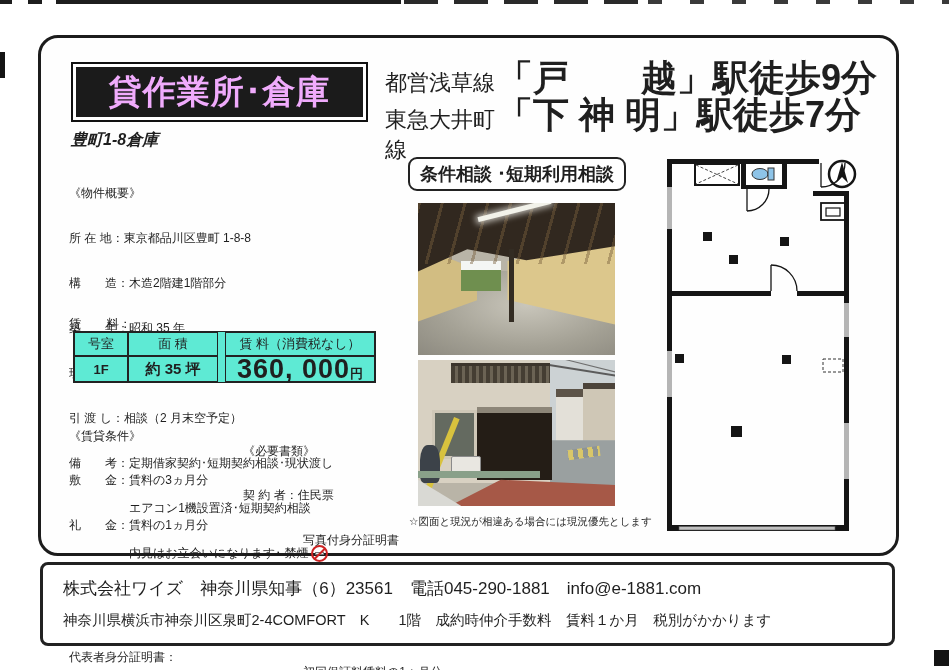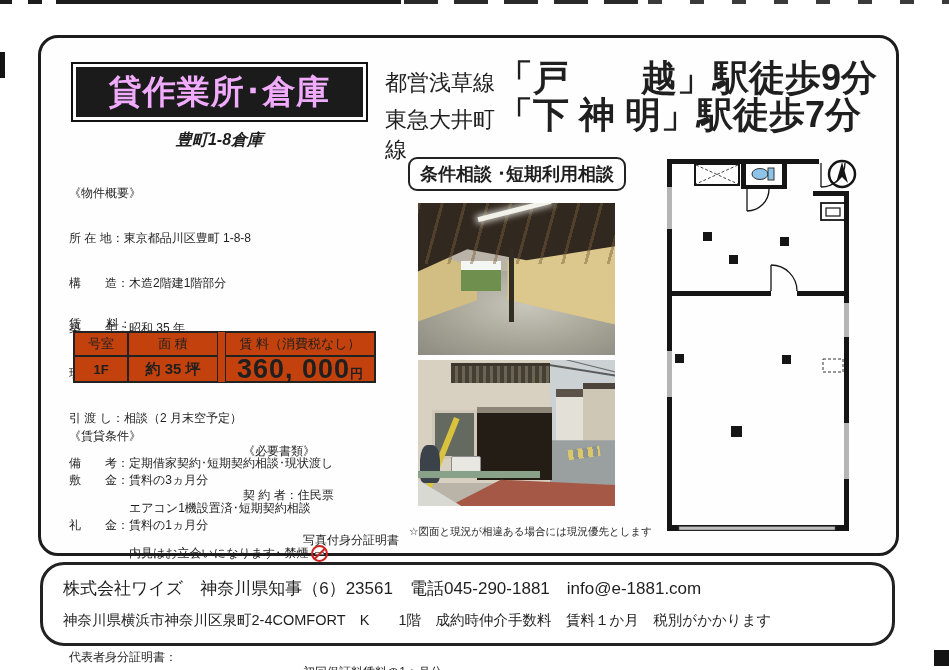--- a/index.html
+++ b/index.html
@@ -12,42 +12,42 @@
   .edge-mark{position:absolute;background:#141414;}
   
   .main-box{position:absolute;left:38px;top:35px;width:855px;height:515px;
             border:3px solid #1c1c1c;border-radius:20px;background:#fefefe;}
   
   .title-box{position:absolute;left:30px;top:24px;width:297px;height:60px;
              border:2px solid #111;background:#fff;padding:3px;box-sizing:border-box;}
   .title-inner{width:100%;height:100%;background:#1b1b1b;color:#f0abfc;display:flex;
                align-items:center;justify-content:center;font-size:33px;font-weight:bold;
                letter-spacing:1px;}
-  .subtitle{position:absolute;left:30px;top:92px;width:297px;text-align:center;
+  .subtitle{position:absolute;left:30px;top:92px;width:297px;text-align:left;
             font-size:16px;font-weight:bold;font-style:italic;}
   
   .stations{position:absolute;left:344px;top:16px;}
   .st-row{display:flex;align-items:baseline;height:37px;}
   .st-line{font-size:22px;width:112px;flex:none;}
   .st-big{font-size:36px;font-weight:bold;white-space:nowrap;letter-spacing:0px;}
   
   .tblock{position:absolute;font-size:12px;line-height:15px;white-space:pre;}
   .tblock .line{height:15px;}
   .tblock .row{display:flex;align-items:center;}
   
   .nosmoke{display:inline-block;width:13px;height:13px;border:2px solid #cc2222;
            border-radius:50%;position:relative;margin-left:2px;flex:none;}
   .nosmoke::before{content:"";position:absolute;left:2px;top:5px;width:9px;height:3px;
                    background:#e8e8e8;border:1px solid #777;box-sizing:border-box;}
   .nosmoke::after{content:"";position:absolute;left:-1px;top:5.5px;width:15px;height:2px;
                   background:#cc2222;transform:rotate(-45deg);}
   
   .rent-label{position:absolute;left:28px;top:278px;font-size:12.5px;}
   .rent-table{position:absolute;left:32px;top:293px;border:1.5px solid #222;
-              border-collapse:collapse;background:#c2410c;}
+              border-collapse:collapse;background:#5eead4;}
   .rent-table div{box-sizing:border-box;}
   .rt-row{display:flex;}
   .rt-cell{border:1px solid #222;display:flex;align-items:center;justify-content:center;}
   .rt-h{height:24px;font-size:13px;}
   .rt-d{height:26px;}
   .c1{width:54px;}.c2{width:90px;}.c3{width:150px;margin-left:7px;}
   .rt-room{font-size:13px;font-weight:bold;}
   .rt-area{font-size:15px;font-weight:bold;}
   .rt-price{font-size:27px;font-weight:bold;letter-spacing:1px;}
   .rt-unit{font-size:13px;font-weight:bold;margin-top:9px;}
@@ -91,26 +91,26 @@
   .ext-cross{left:76%;top:60%;width:16%;height:7%;
        background:repeating-linear-gradient(90deg,#d9c769 0 5px,#8e9494 5px 10px);transform:rotate(-8deg);}
   .ext-green{left:0;top:76%;width:62%;height:5%;background:#89a089;}
   .ext-red{left:0;top:80%;width:100%;height:20%;background:#a65847;
        clip-path:polygon(16% 100%,42% 10%,100% 28%,100% 100%,0 100%,0 100%);}
   .ext-walk{left:0;top:82%;width:22%;height:18%;background:#d9d9d4;
        clip-path:polygon(0 0,100% 100%,0 100%);}
   .ext-wire1{left:60%;top:6%;width:45%;height:2px;background:#5b5b5b;transform:rotate(9deg);}
   .ext-wire2{left:62%;top:2%;width:42%;height:1px;background:#6e6e6e;transform:rotate(14deg);}
   
-  .footnote{position:absolute;left:368px;top:487px;font-size:10.5px;}
+  .footnote{position:absolute;left:368px;top:477px;font-size:10.5px;}
   
   .floorplan{position:absolute;left:622px;top:117px;width:230px;height:392px;}
   
   .footer-box{position:absolute;left:40px;top:562px;width:855px;height:84px;
-              border:3px solid #222;border-radius:24px;background:#fff;box-sizing:border-box;}
+              border:3px solid #222;border-radius:8px;background:#fff;box-sizing:border-box;}
   .f-line1{position:absolute;left:20px;top:12px;font-size:17px;white-space:nowrap;}
   .f-line2{position:absolute;left:20px;top:46px;font-size:14.5px;white-space:nowrap;}
 </style>
 </head>
 <body>
 
 <div class="scanbar" style="left:0;width:12px;"></div>
 <div class="scanbar" style="left:28px;width:14px;"></div>
 <div class="scanbar" style="left:56px;width:345px;"></div>
 <div class="scanbar dashes1" style="left:404px;width:240px;"></div>

